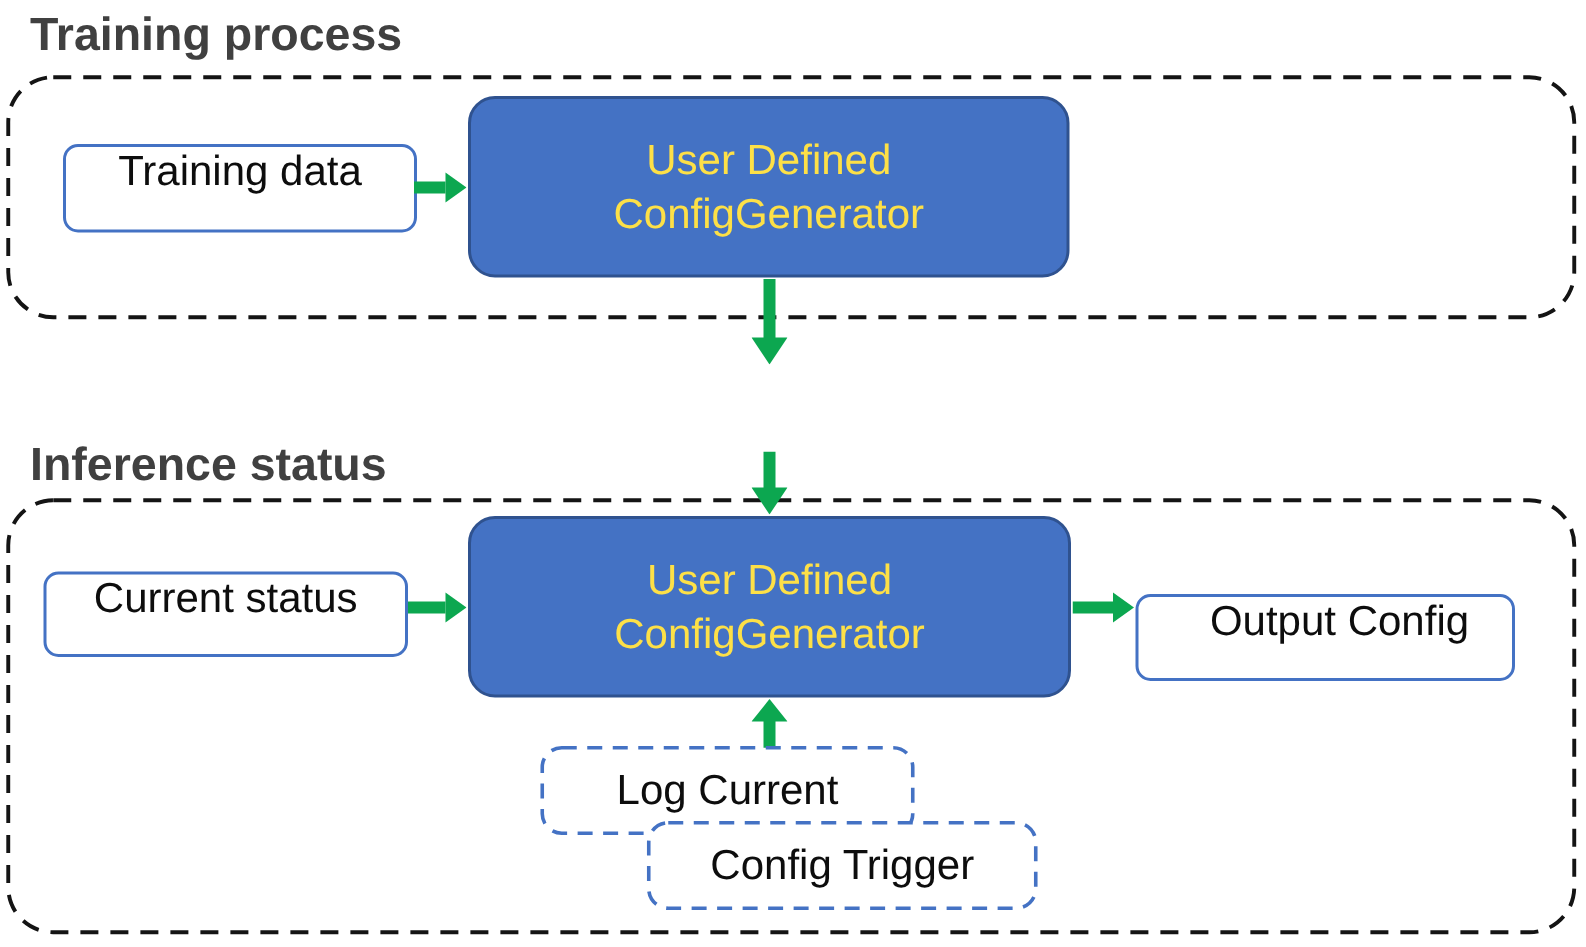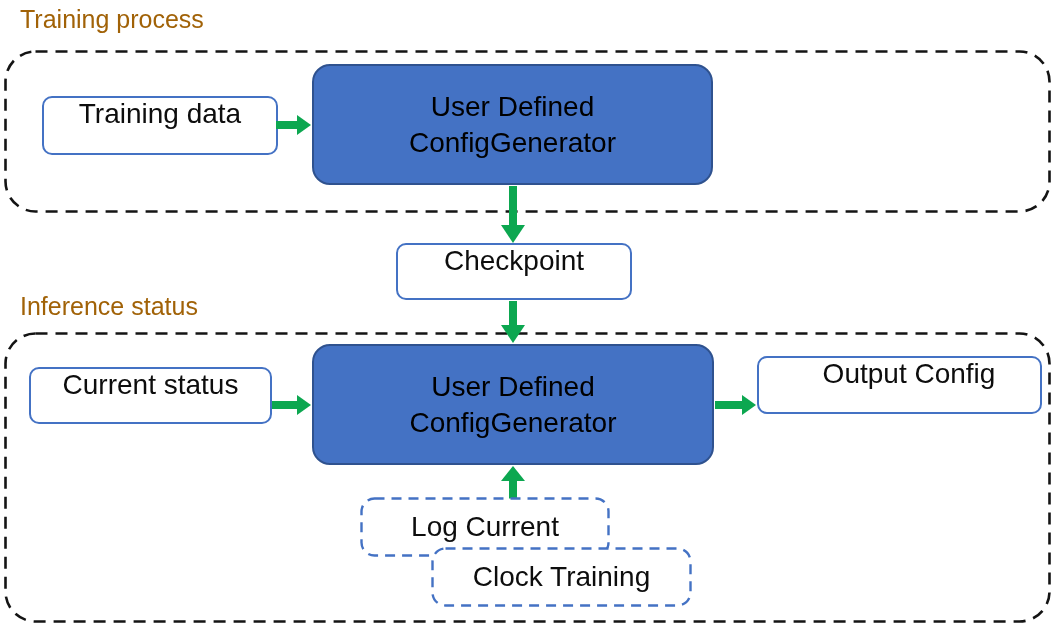--- a/index.html
+++ b/index.html
@@ -1,34 +1,34 @@
 <!DOCTYPE html>
 <html style="--node_blue: #4472C4; --node_blue_border: #2F528F; --box_border_blue: #4472C4; --arrow_green: #0CA750; --frame_black: #141414;"><head>
 <meta charset="utf-8">
 <style>
   html,body{margin:0;padding:0;background:#ffffff;}
   .stage{
     position:relative;width:1057px;height:631px;background:#ffffff;overflow:hidden;
     font-family:"Liberation Sans",sans-serif;color:#0d0d0d;
   }
   .section-label{
-    position:absolute;font-size:25px;font-weight:400;color:#a16207;white-space:nowrap;
+    position:absolute;font-size:31px;font-weight:700;color:#404040;white-space:nowrap;
   }
   .dash-svg{position:absolute;left:0;top:0;width:100%;height:100%;overflow:visible;}
   .region{position:absolute;}
   .region rect{fill:none;stroke:var(--frame_black,#141414);stroke-width:2.6;stroke-dasharray:12 8;}
   .node{
     position:absolute;display:flex;align-items:flex-start;justify-content:center;
     background:#ffffff;border:2px solid var(--box_border_blue,#4472C4);
     border-radius:10px;font-size:28px;text-align:center;box-sizing:border-box;
   }
   .blue-node{
     position:absolute;display:flex;flex-direction:column;align-items:center;justify-content:center;
     background:var(--node_blue,#4472C4);border:2.5px solid var(--node_blue_border,#2F528F);
-    border-radius:18px;color:#000000;font-size:28px;line-height:36px;text-align:center;box-sizing:border-box;
+    border-radius:18px;color:#fde047;font-size:28px;line-height:36px;text-align:center;box-sizing:border-box;
   }
   .trigger-node{position:absolute;}
   .trigger-node rect{fill:#ffffff;stroke:var(--box_border_blue,#4472C4);stroke-width:2.4;stroke-dasharray:10 7;}
   .trigger-label{
     position:absolute;left:0;top:0;width:100%;height:100%;
     display:flex;align-items:center;justify-content:center;font-size:28px;
   }
   .arrow{position:absolute;}
   .arrow .fillg{fill:var(--arrow_green,#0CA750);}
 </style>
@@ -57,72 +57,69 @@
   <div class="blue-node" style="left:312px;top:64px;width:401px;height:121px;">
     <span>User Defined</span>
     <span>ConfigGenerator</span>
   </div>
 
   <svg class="arrow" style="left:501px;top:186px;" width="24" height="57" viewBox="0 0 24 57">
     <rect class="fillg" x="8" y="0" width="8" height="41"></rect>
     <polygon class="fillg" points="0,39 24,39 12,57"></polygon>
   </svg>
 
-  <div class="node" style="left:396px;top:243px;width:236px;height:57px;">
-    <span>Checkpoint</span>
-  </div>
 
   <svg class="arrow" style="left:501px;top:301px;z-index:3;" width="24" height="42" viewBox="0 0 24 42">
     <rect class="fillg" x="8" y="0" width="8" height="26"></rect>
     <polygon class="fillg" points="0,24 24,24 12,42"></polygon>
   </svg>
 
   <div class="section-label" style="left:20px;top:292px;">Inference status</div>
 
   <div class="region" style="left:4px;top:332px;width:1047px;height:291px;">
     <svg class="dash-svg" viewBox="0 0 1047 291" preserveAspectRatio="none">
       <rect x="1.5" y="1.5" width="1044" height="288" rx="30"></rect>
     </svg>
   </div>
 
-  <div class="node" style="left:29px;top:367px;width:243px;height:57px;">
+  <div class="node" style="left:29px;top:381px;width:243px;height:57px;">
     <span>Current status</span>
   </div>
 
   <svg class="arrow" style="left:272px;top:393px;" width="39" height="24" viewBox="0 0 39 24">
     <rect class="fillg" x="0" y="8" width="25" height="8"></rect>
     <polygon class="fillg" points="25,2 39,12 25,22"></polygon>
   </svg>
 
   <div class="blue-node" style="left:312px;top:344px;width:402px;height:121px;">
     <span>User Defined</span>
     <span>ConfigGenerator</span>
   </div>
 
   <svg class="arrow" style="left:715px;top:393px;" width="41" height="24" viewBox="0 0 41 24">
     <rect class="fillg" x="0" y="8" width="27" height="8"></rect>
     <polygon class="fillg" points="27,2 41,12 27,22"></polygon>
   </svg>
 
-  <div class="node" style="left:757px;top:356px;width:285px;height:58px;padding-left:19px;">
+  <div class="node" style="left:757px;top:396px;width:253px;height:58px;padding-left:19px;">
     <span>Output Config</span>
   </div>
 
   <svg class="arrow" style="left:501px;top:466px;" width="24" height="33" viewBox="0 0 24 33">
     <polygon class="fillg" points="0,15 12,0 24,15"></polygon>
     <rect class="fillg" x="8" y="13" width="8" height="20"></rect>
   </svg>
 
   <div class="trigger-node" style="left:360px;top:497px;width:250px;height:60px;z-index:1;">
     <svg class="dash-svg" viewBox="0 0 250 60" preserveAspectRatio="none">
       <rect x="1.5" y="1.5" width="247" height="57" rx="13"></rect>
     </svg>
     <span class="trigger-label">Log Current</span>
   </div>
 
   <div class="trigger-node" style="left:431px;top:547px;width:261px;height:60px;z-index:2;">
     <svg class="dash-svg" viewBox="0 0 261 60" preserveAspectRatio="none">
       <rect x="1.5" y="1.5" width="258" height="57" rx="13"></rect>
     </svg>
-    <span class="trigger-label">Clock Training</span>
+    <span class="trigger-label">Config Trigger</span>
   </div>
 
 </div>
 
 </body></html>

